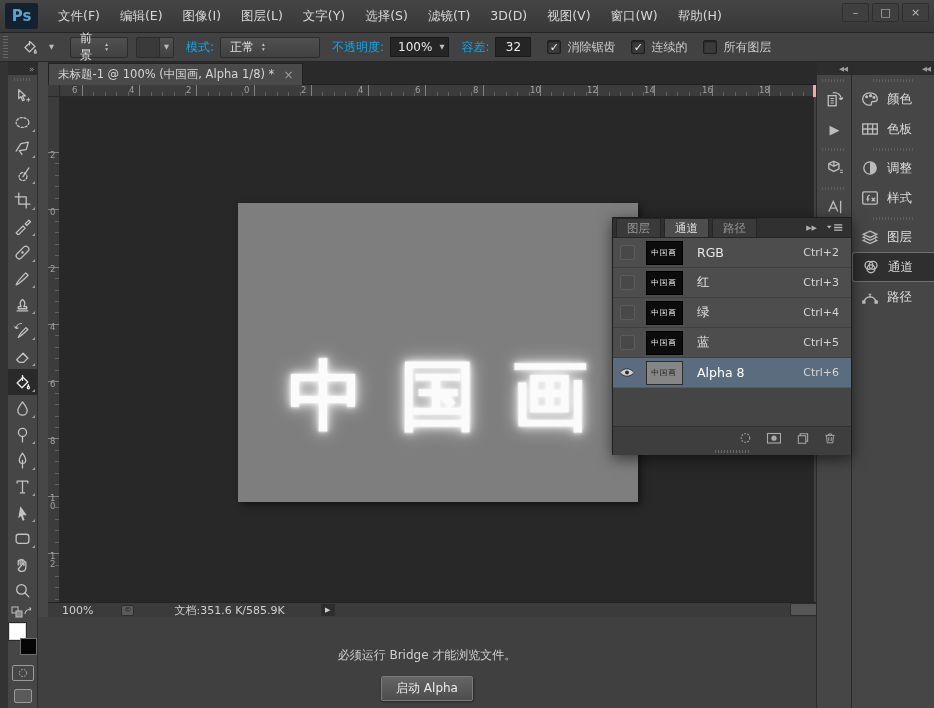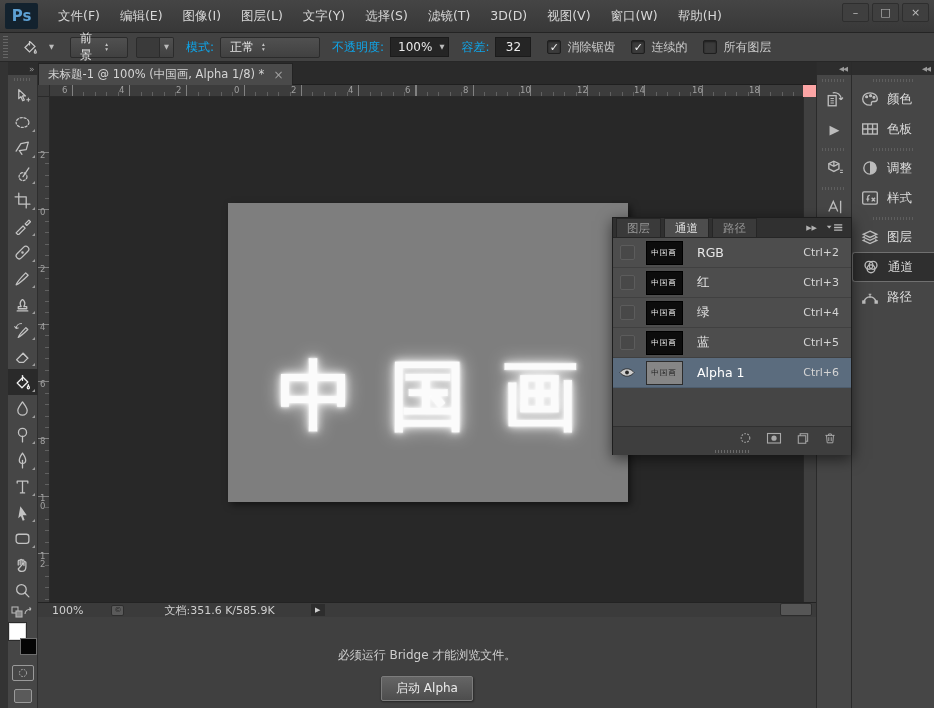--- a/index.html
+++ b/index.html
@@ -63,21 +63,21 @@
   .fgbg{position:relative;width:28px;height:32px;margin-top:2px;}
   .fgsw{position:absolute;left:0;top:0;width:17px;height:17px;background:#fff;border:1px solid #d9d9d9;
         box-shadow:0 0 0 1px #2b2b2b;}
   .bgsw{position:absolute;right:0;bottom:0;width:17px;height:17px;background:#050505;border:1px solid #6e6e6e;}
   .qmask{width:22px;height:16px;border:1px solid #9a9a9a;border-radius:2px;margin-top:10px;
          display:flex;align-items:center;justify-content:center;}
   .qmask svg{stroke:#b0b0b0;fill:none;stroke-width:1;}
   .scrmode{width:18px;height:14px;border:1px solid #9a9a9a;border-radius:2px;margin-top:8px;background:#5a5a5a;}
 
   
-  .docwin{position:absolute;left:38px;top:62px;width:778px;height:555px;background:#fca5a5;}
+  .docwin{position:absolute;left:48px;top:62px;width:778px;height:555px;background:#fca5a5;}
   .tabbar{position:absolute;left:0;top:0;width:778px;height:23px;background:#2a2a2a;border-bottom:1px solid #1f1f1f;}
   .doctab{position:absolute;left:0;top:1px;height:22px;background:#4a4a4a;border:1px solid #232323;border-bottom:none;
           display:flex;align-items:center;padding:0 9px;font-size:11.5px;color:#d5d5d5;gap:9px;}
   .doctab .close{color:#9f9f9f;font-size:12px;}
   .rulerh{position:absolute;left:12px;top:23px;width:753px;height:12px;background:#3c3c3c;border-bottom:1px solid #2a2a2a;
       background-image:repeating-linear-gradient(90deg,#818181 0 1px,transparent 1px 57.25px),
                        repeating-linear-gradient(90deg,#616161 0 1px,transparent 1px 11.45px);
       background-size:100% 12px,100% 4px;background-position:left 22px bottom,left 22px bottom;background-repeat:no-repeat;}
   .rh{position:absolute;top:0;font-size:8.5px;color:#a0a0a0;}
   .rulerv{position:absolute;left:0;top:35px;width:12px;height:505px;background:#3c3c3c;border-right:1px solid #2a2a2a;
@@ -576,21 +576,21 @@
       <div class="chrow sel">
         <span class="eyewell">
           <svg width="16" height="11" viewBox="0 0 16 11">
               <path d="M1 5.5S3.6 1.8 8 1.8 15 5.5 15 5.5 12.4 9.2 8 9.2 1 5.5 1 5.5z"></path>
               <circle cx="8" cy="5.5" r="1.9" fill="#2a2a2a" stroke="none"></circle>
             </svg>
         </span>
         <span class="thumbwrap">
             <span class="chthumb alpha">中国画</span>
           </span>
-        <span class="chname">Alpha 1</span>
+        <span class="chname">Alpha 8</span>
         <span class="chkey">Ctrl+6</span>
       </div>
     </div>
     <div class="chempty"></div>
 
     <div class="chbottom">
       <svg width="15" height="14" viewBox="0 0 16 14">
           <circle cx="8" cy="7" r="4.6" stroke-dasharray="1.8 1.5"></circle>
         </svg>
       <svg width="16" height="14" viewBox="0 0 16 14">

